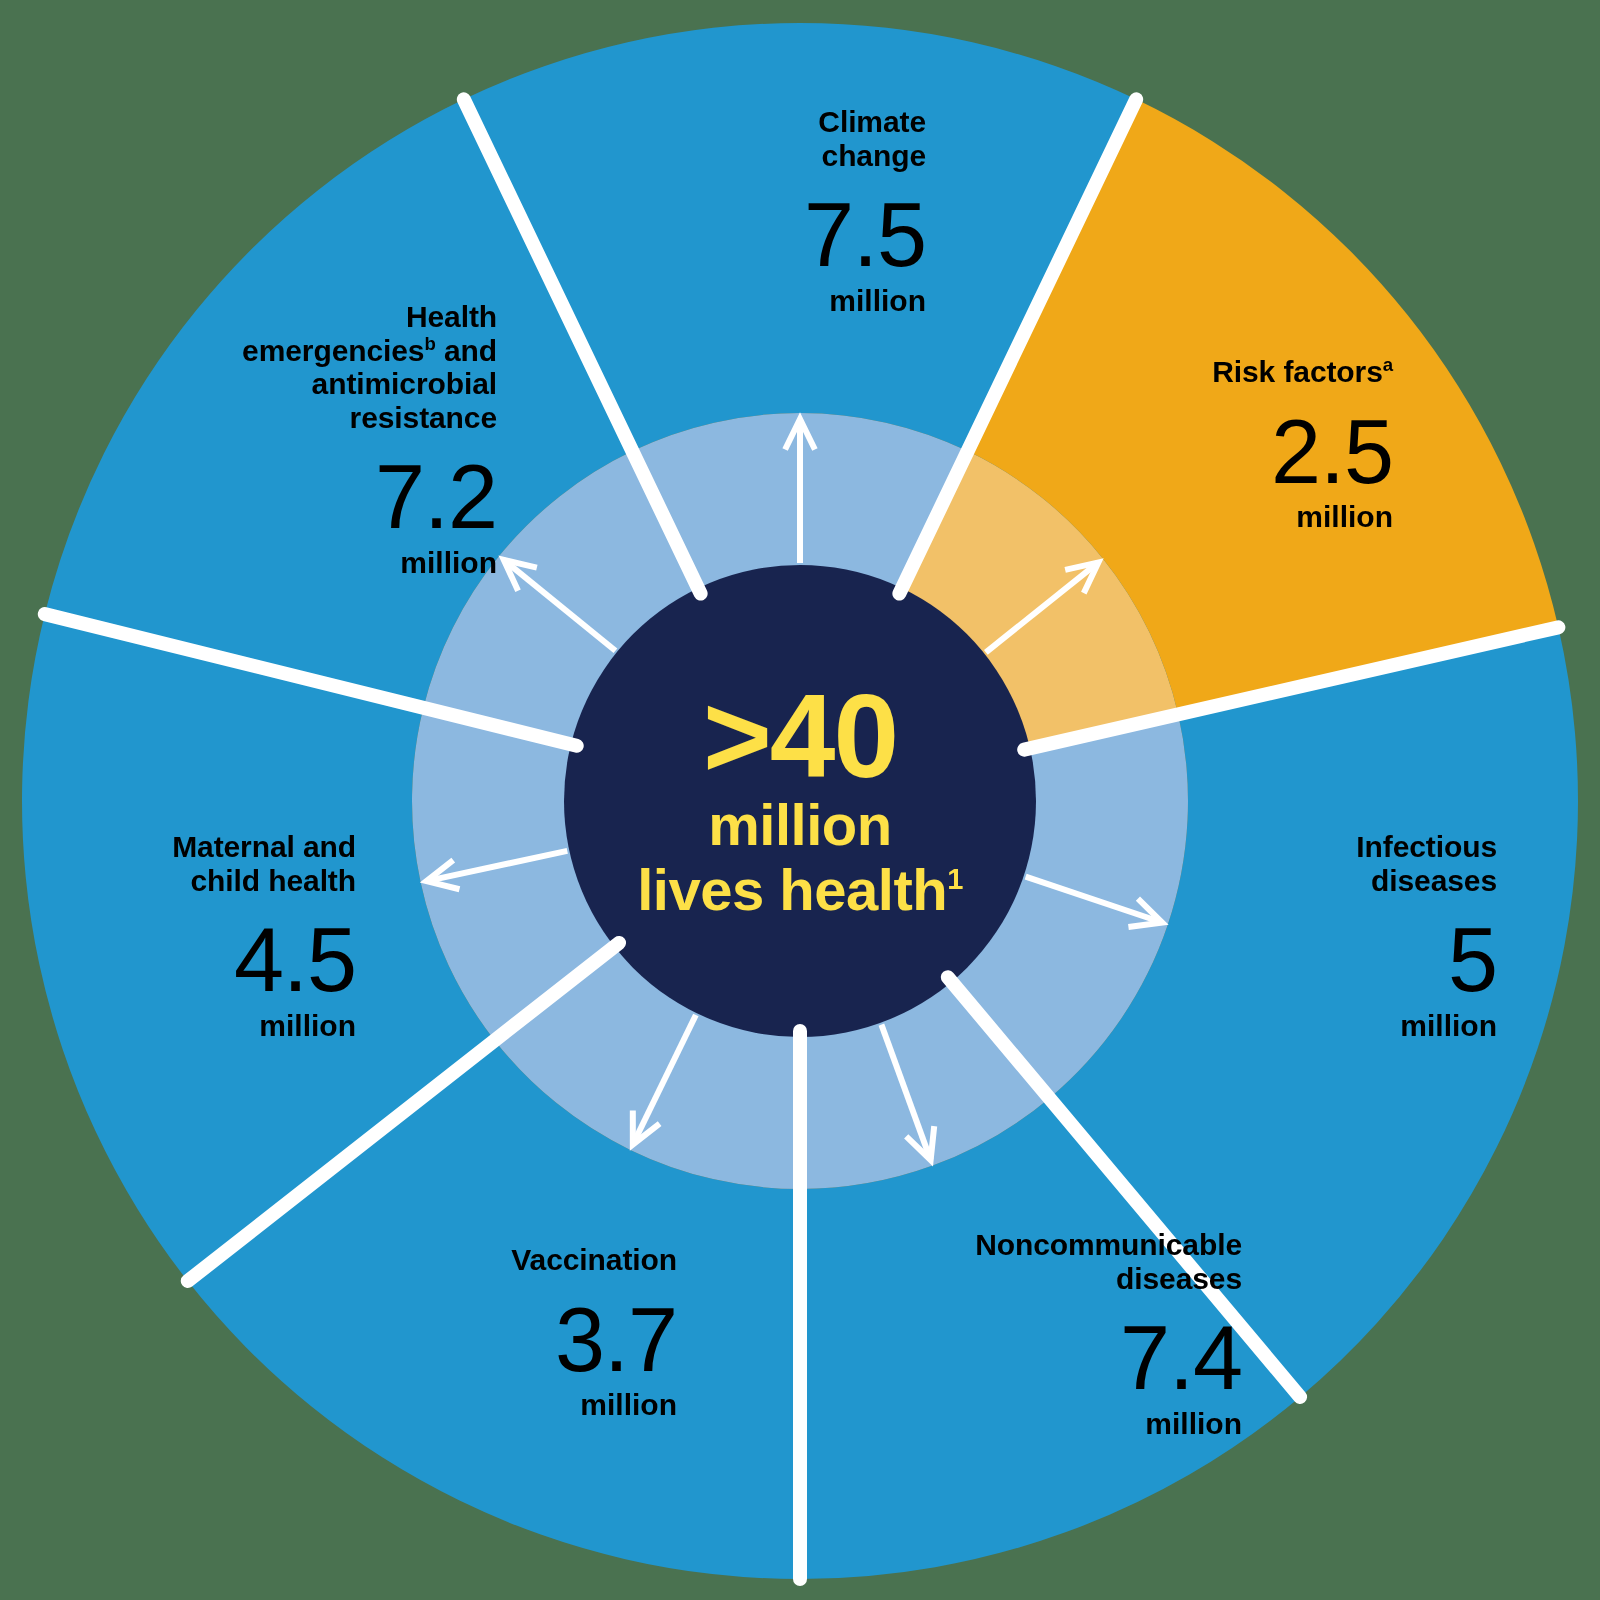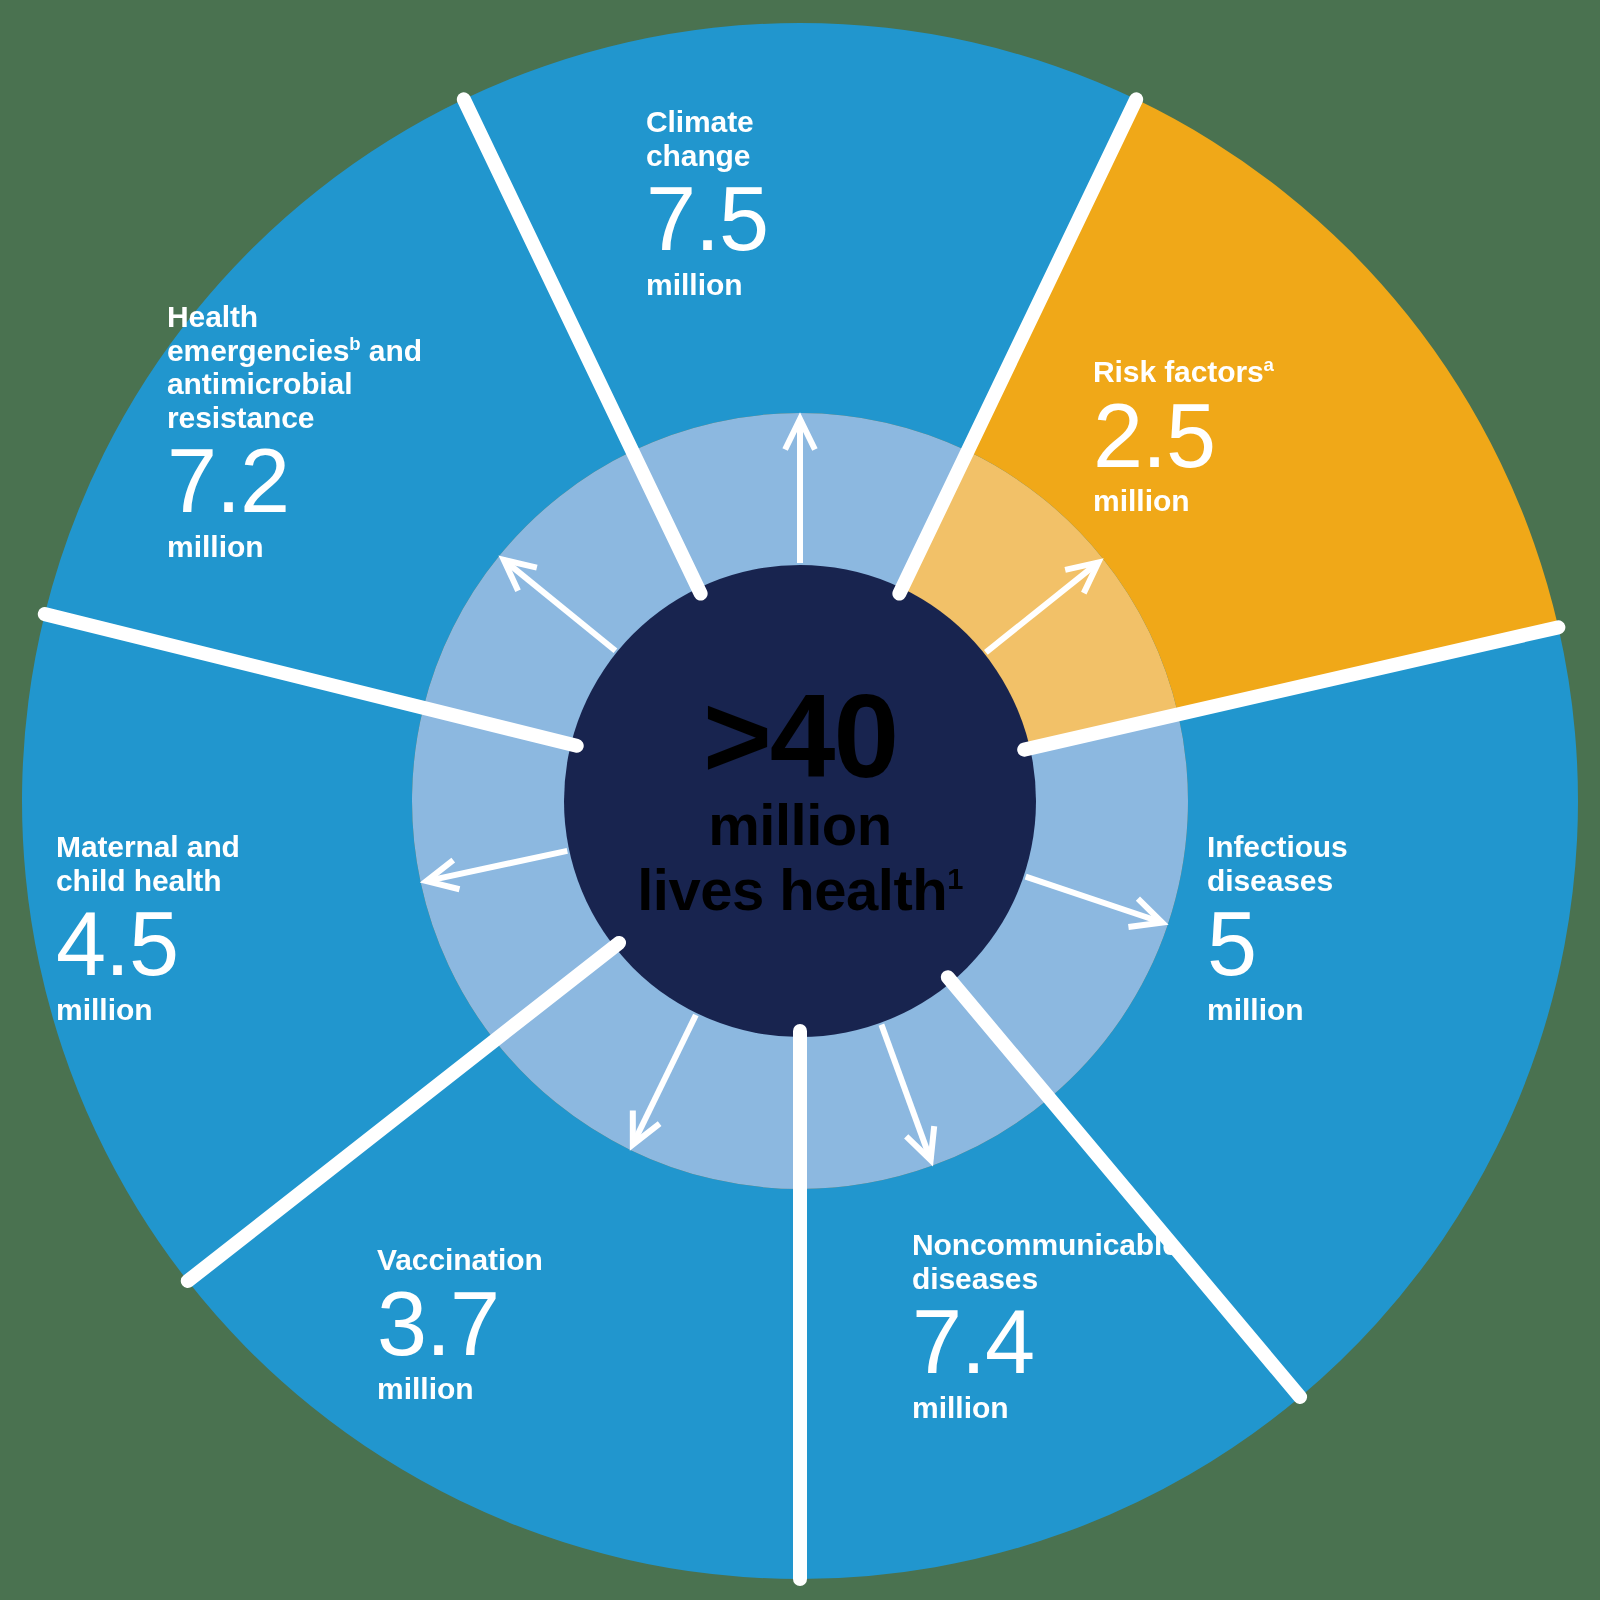--- a/index.html
+++ b/index.html
@@ -24,61 +24,61 @@
     position: absolute;
     left: 0;
     top: 0;
     width: 1600px;
     height: 1600px;
     display: block;
   }
   
   .seg-label {
     position: absolute;
-    color: #ffffff;
-    text-align: left;
+    color: #000000;
+    text-align: right;
     line-height: 1.0;
     pointer-events: none;
   }
   .seg-title {
     font-size: 30px;
     font-weight: bold;
     line-height: 1.12;
     letter-spacing: -0.1px;
     white-space: pre-line;
   }
   .seg-title sup {
     font-size: 0.62em;
     font-weight: bold;
     vertical-align: super;
     line-height: 0;
   }
   .seg-value {
     font-size: 90px;
     font-weight: 500;
     line-height: 1.02;
-    margin-top: 2px;
+    margin-top: 18px;
     letter-spacing: -1px;
   }
   .seg-unit {
     font-size: 30px;
     font-weight: bold;
     line-height: 1.1;
     margin-top: 2px;
   }
 
   
   .hub-text {
     position: absolute;
     left: 800px;
     top: 801px;
     transform: translate(-50%, -50%);
     width: 430px;
     text-align: center;
-    color: #000000;
+    color: #fde047;
     pointer-events: none;
   }
   .hub-big {
     font-size: 118px;
     font-weight: bold;
     line-height: 0.97;
     letter-spacing: -2px;
   }
   .hub-mid {
     font-size: 58px;

